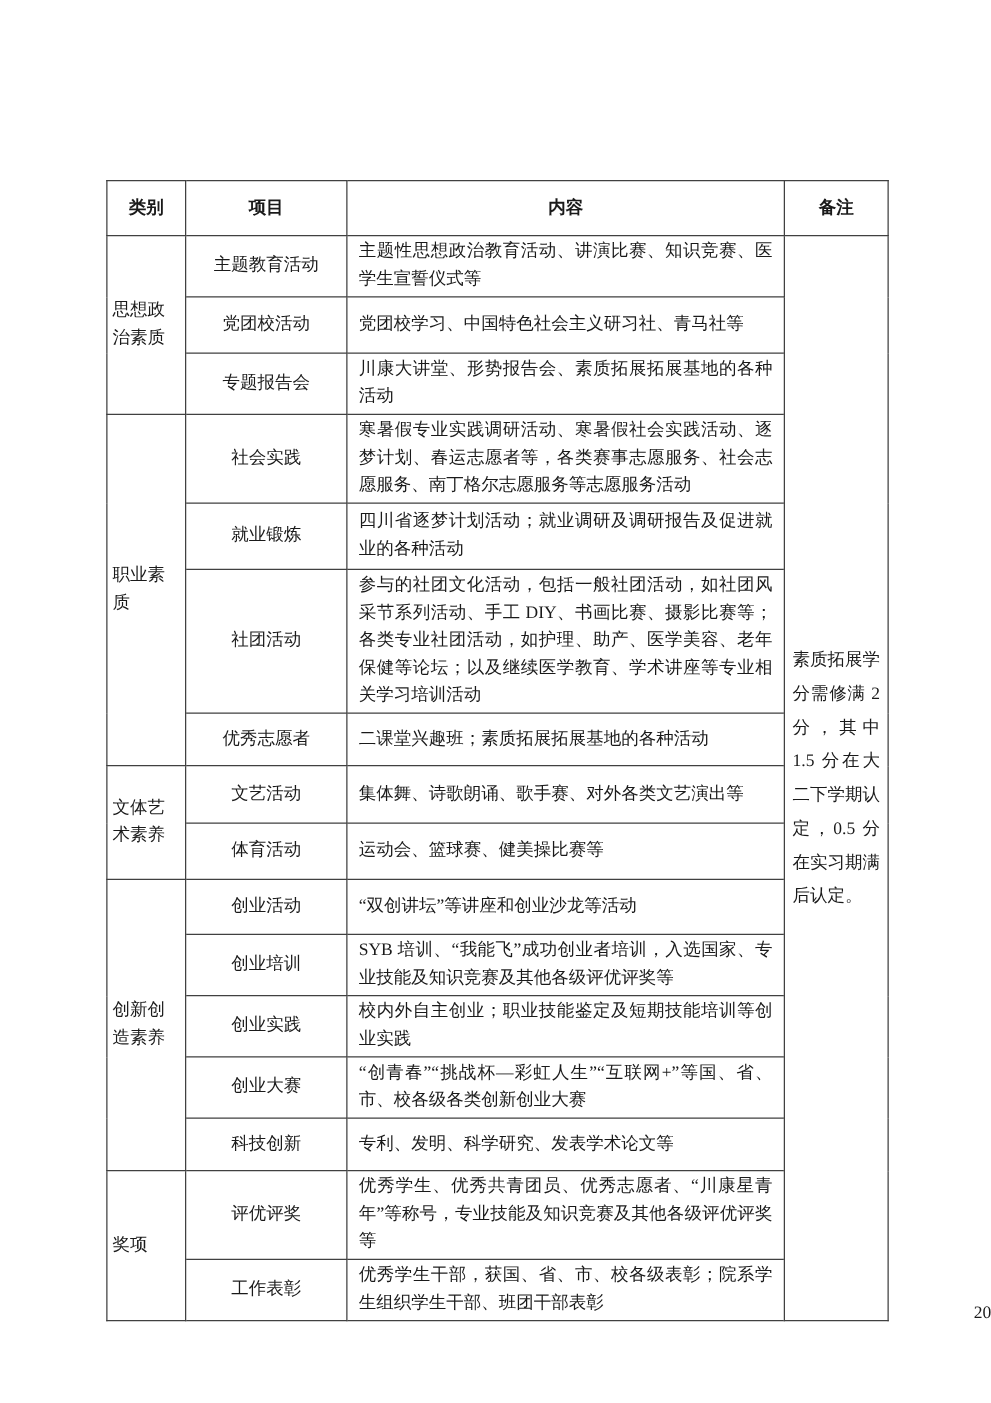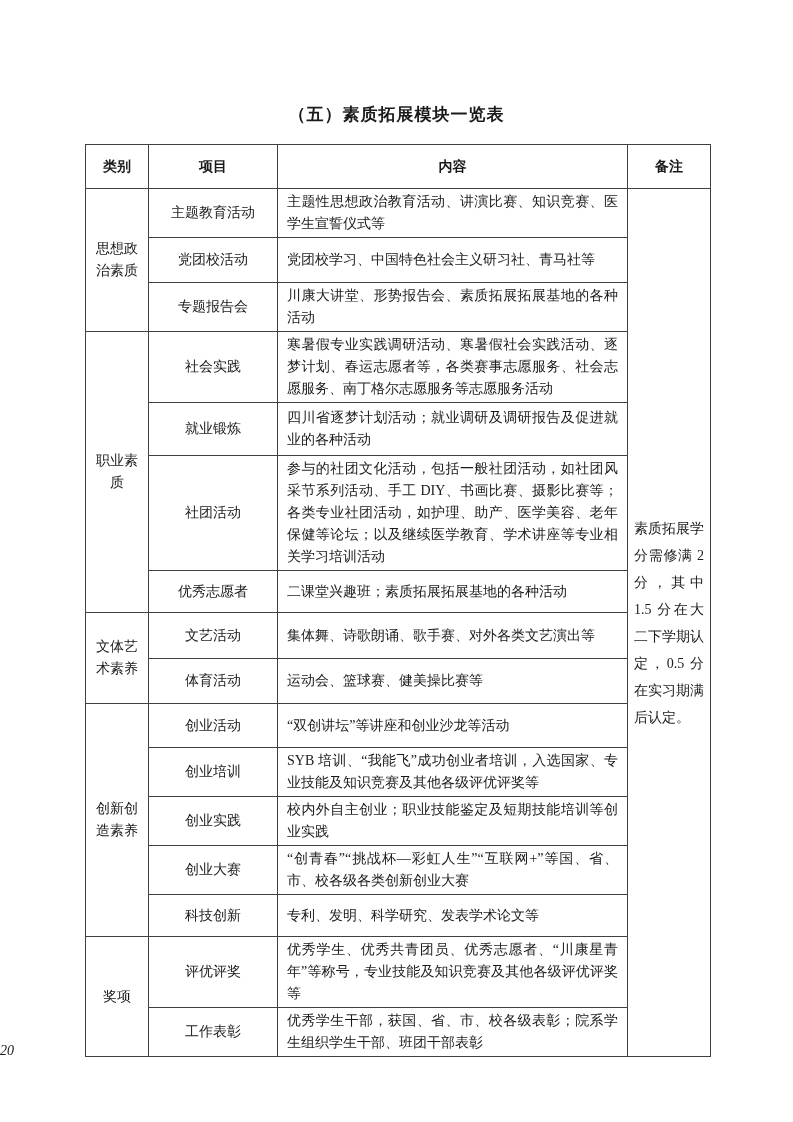--- a/index.html
+++ b/index.html
@@ -45,21 +45,21 @@
     font-weight: bold;
     text-align: center;
     height: 41px;
     font-size: 14px;
   }
   col.c-category { width: 63px; }
   col.c-project  { width: 129px; }
   col.c-content  { width: 350px; }
   col.c-remark   { width: 83px; }
   td.cell-category {
-    text-align: center;
+    text-align: left;
     padding: 2px 4px;
   }
   td.cell-project {
     text-align: center;
     padding: 2px 0;
   }
   td.cell-content {
     text-align: justify;
     text-justify: inter-ideograph;
     padding: 2px 9px;
@@ -69,31 +69,29 @@
     text-justify: inter-ideograph;
     vertical-align: middle;
     padding: 2px 6px;
     line-height: 27px;
   }
   .page-number {
     position: absolute;
     top: 1043px;
     left: 0;
     width: 793px;
-    text-align: left;
+    text-align: right;
     font-size: 14px;
-    font-style: italic;
   }
 </style>
 </head>
 <body>
 
 <div class="page">
 
-  <div class="doc-title">（五）素质拓展模块一览表</div>
 
   <table class="module-table">
     <colgroup>
       <col class="c-category">
       <col class="c-project">
       <col class="c-content">
       <col class="c-remark">
     </colgroup>
     <thead>
       <tr>

